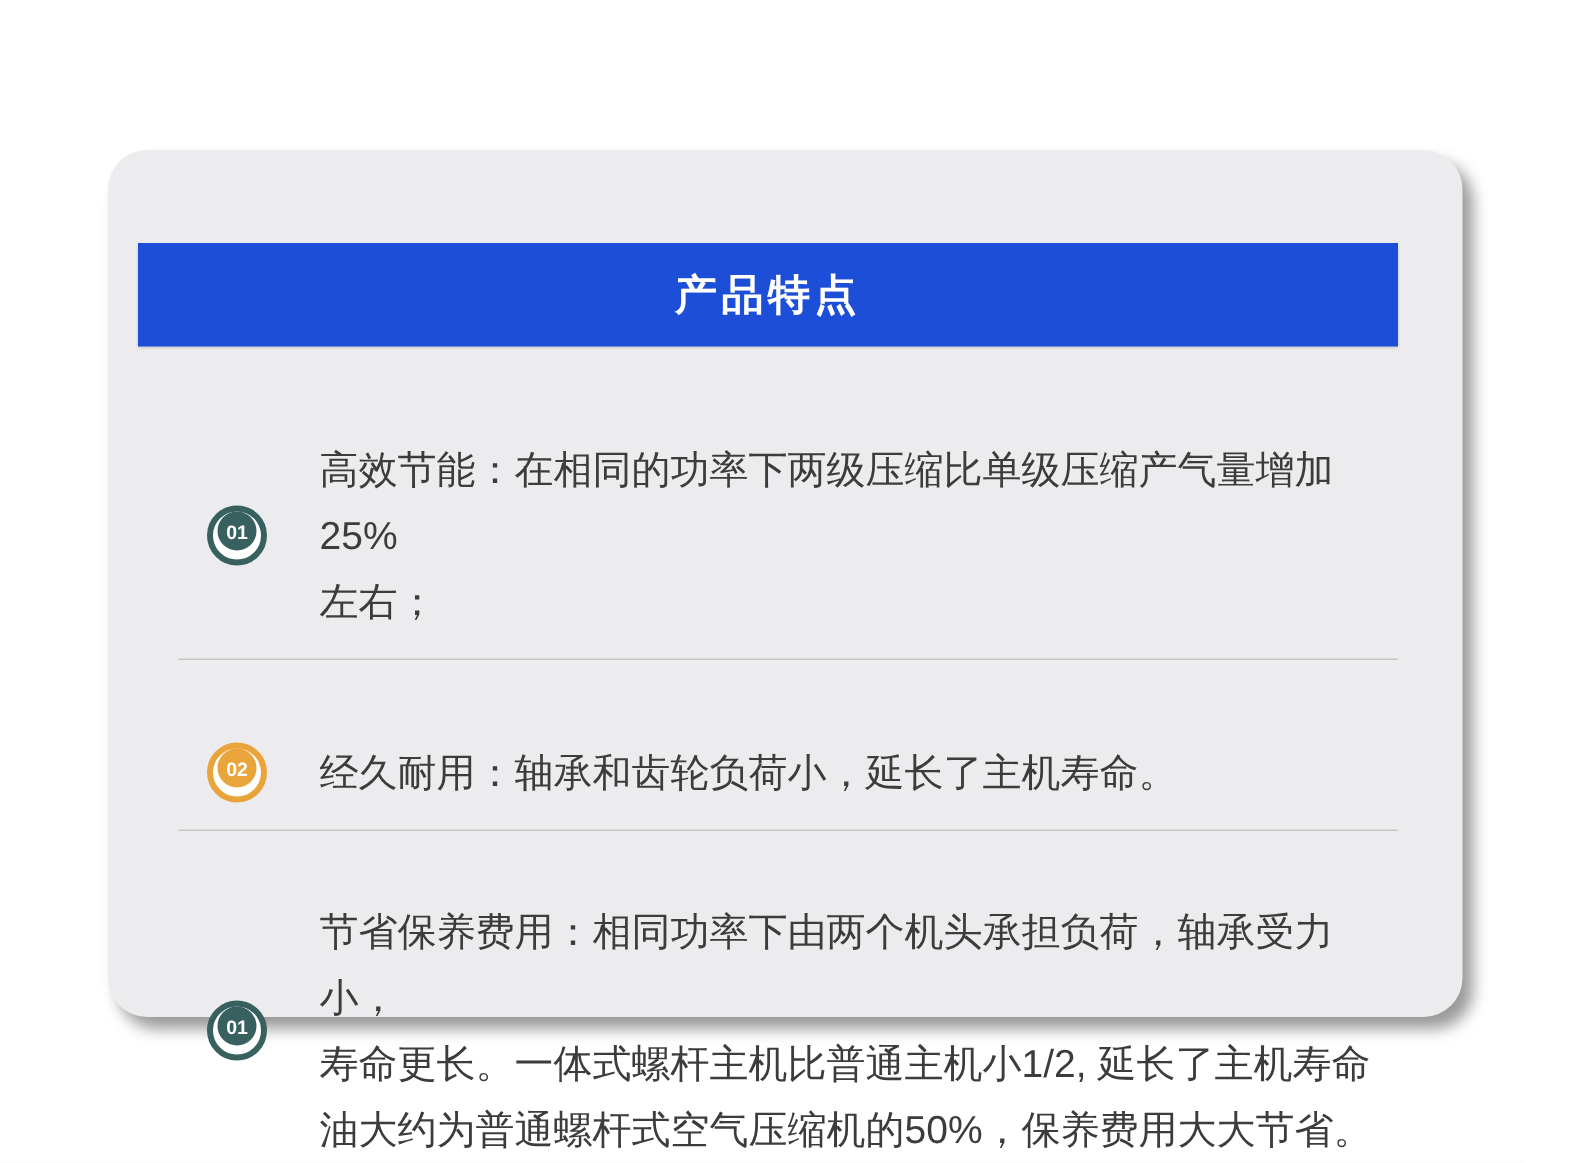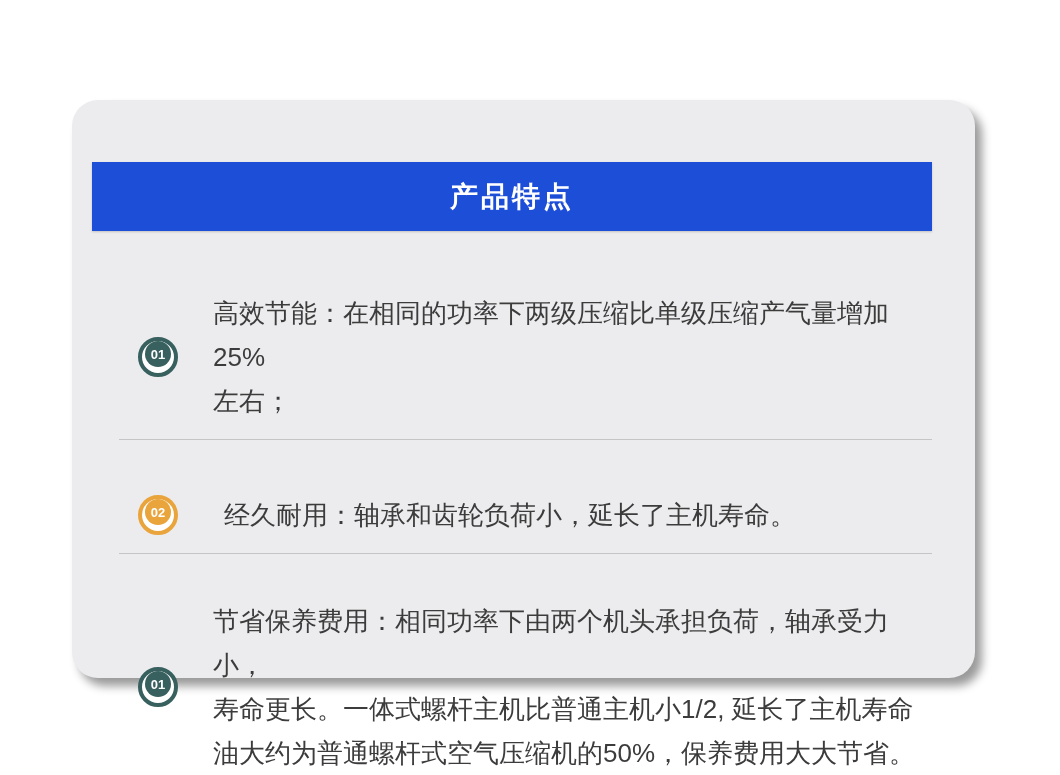--- a/index.html
+++ b/index.html
@@ -41,21 +41,21 @@
     letter-spacing: 3px;
   }
   .features {
     margin: 0 43px 0 47px;
   }
   .feature-row {
     display: flex;
     align-items: center;
   }
   .row-1 { margin-top: 44px; }
-  .row-2 { margin-top: 37px; gap: 11px; }
+  .row-2 { margin-top: 37px; }
   .row-3 { margin-top: 29px; }
   .badge-col {
     flex: 0 0 78px;
     display: flex;
     justify-content: center;
   }
   .badge {
     box-sizing: border-box;
     width: 40px;
     height: 40px;

